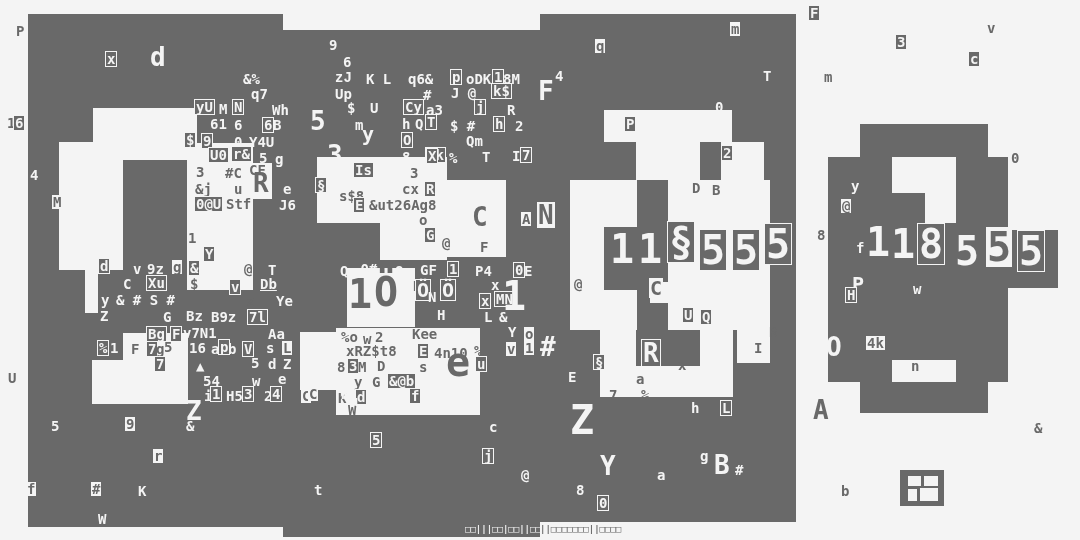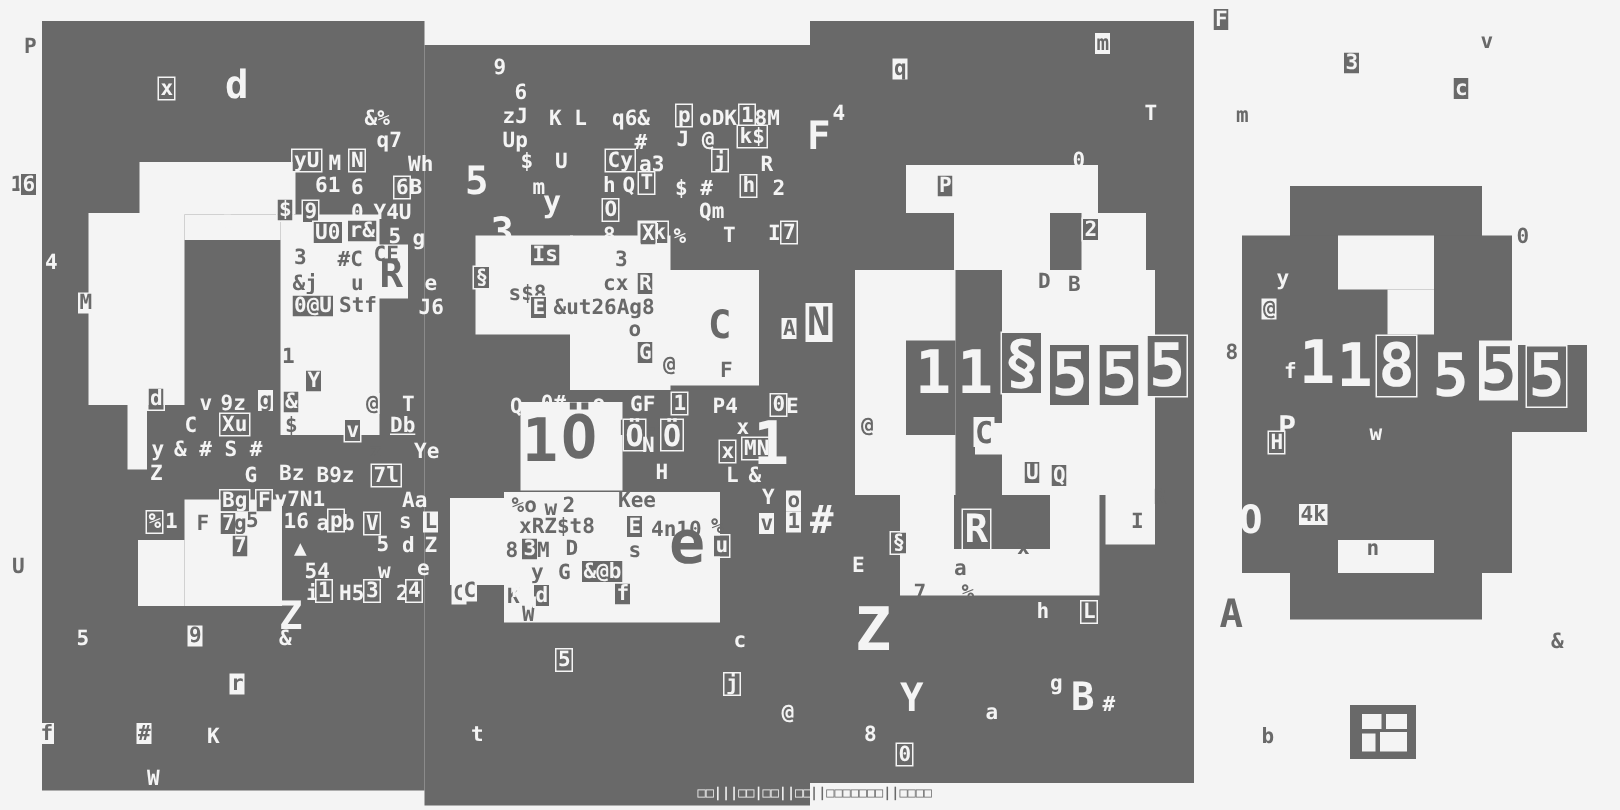--- a/index.html
+++ b/index.html
@@ -66,21 +66,21 @@
     <div class="gl cw d" style="left: 14px; top: 116px;">6</div>
     <div class="gl w d" style="left: 30px; top: 168px;">4</div>
     <div class="gl cg d" style="left: 52px; top: 195px;">M</div>
     <div class="gl g d" style="left: 8px; top: 371px;">U</div>
     <div class="gl cw d" style="left: 106px; top: 52px;">x</div>
     <div class="gl w l" style="left: 150px; top: 44px;">d</div>
     <div class="gl w d" style="left: 243px; top: 72px;">&amp;%</div>
     <div class="gl w d" style="left: 251px; top: 87px;">q7</div>
     <div class="gl w d" style="left: 329px; top: 38px;">9</div>
     <div class="gl w d" style="left: 343px; top: 55px;">6</div>
-    <div class="gl w d" style="left: 335px; top: 71px;">zJ</div>
+    <div class="gl w d" style="left: 335px; top: 71px; font-family: Liberation Mono, monospace;">zJ</div>
     <div class="gl w d" style="left: 366px; top: 72px;">K L</div>
     <div class="gl w d" style="left: 408px; top: 72px;">q6&amp;</div>
     <div class="gl cw d" style="left: 451px; top: 70px;">p</div>
     <div class="gl w d" style="left: 466px; top: 72px;">oDK</div>
     <div class="gl cw d" style="left: 493px; top: 70px;">1</div>
     <div class="gl w d" style="left: 503px; top: 72px;">8M</div>
     <div class="gl w d" style="left: 555px; top: 69px;">4</div>
     <div class="gl w l" style="left: 538px; top: 78px;">F</div>
     <div class="gl w d" style="left: 335px; top: 87px;">Up</div>
     <div class="gl w d" style="left: 423px; top: 88px;">#</div>

